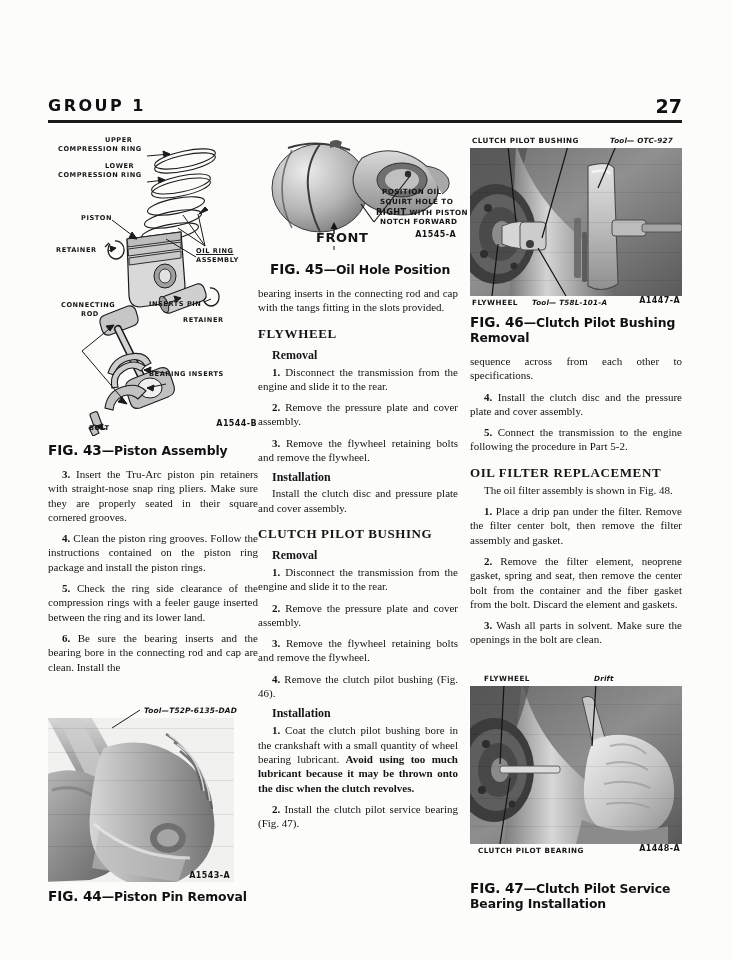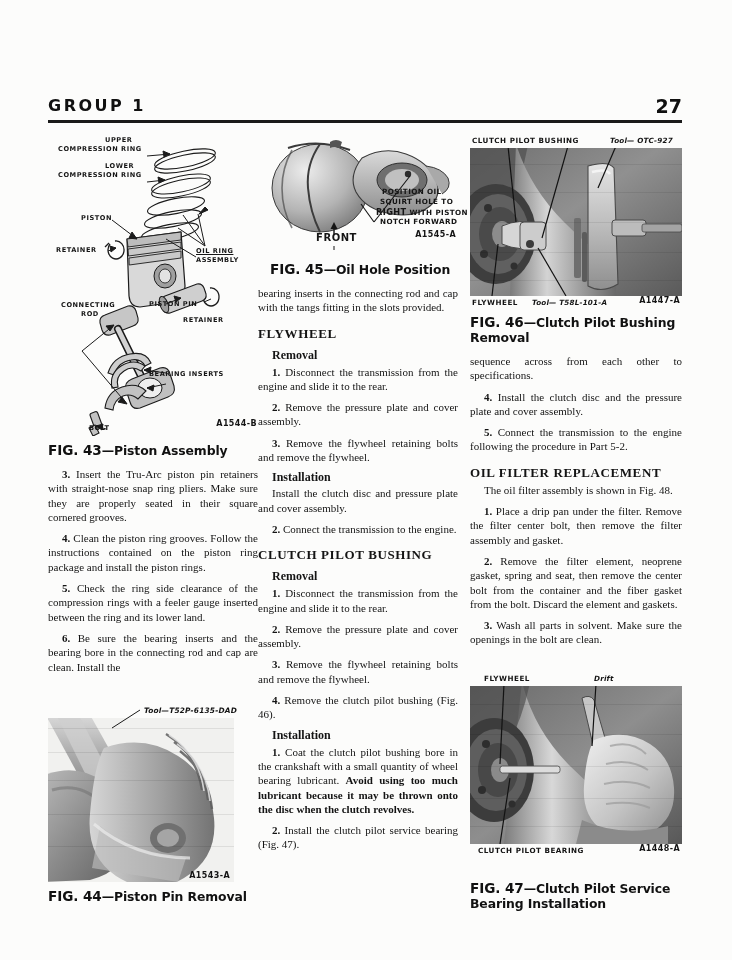--- a/index.html
+++ b/index.html
@@ -187,21 +187,21 @@
       <span class="lbl" style="left:57px;top:0px;">UPPER</span>
       <span class="lbl" style="left:10px;top:9px;">COMPRESSION RING</span>
       <span class="lbl" style="left:57px;top:26px;">LOWER</span>
       <span class="lbl" style="left:10px;top:35px;">COMPRESSION RING</span>
       <span class="lbl" style="left:33px;top:78px;">PISTON</span>
       <span class="lbl" style="left:8px;top:110px;">RETAINER</span>
       <span class="lbl" style="left:148px;top:111px;text-decoration:underline;">OIL RING</span>
       <span class="lbl" style="left:148px;top:120px;">ASSEMBLY</span>
       <span class="lbl" style="left:13px;top:165px;">CONNECTING</span>
       <span class="lbl" style="left:33px;top:174px;">ROD</span>
-      <span class="lbl" style="left:101px;top:164px;">PISTON PIN</span>
+      <span class="lbl" style="left:101px;top:164px;">INSERTS PIN</span>
       <span class="lbl" style="left:135px;top:180px;">RETAINER</span>
       <span class="lbl" style="left:101px;top:234px;">BEARING INSERTS</span>
       <span class="lbl" style="left:41px;top:288px;">BOLT</span>
       <span class="code" style="right:1px;top:283px;">A1544-B</span>
     </div>
 
     <div class="figcap">
       <span class="fignum">FIG. 43</span><span>—Piston Assembly</span>
     </div>
 
@@ -314,40 +314,39 @@
         <path d="M116 86 L103 68" stroke="#141414" stroke-width="1.1" fill="none"></path>
 
         <path d="M76 88 L76 98" stroke="#141414" stroke-width="1.4" fill="none"></path>
         <polygon points="76,86 72.5,93 79.5,93" fill="#141414"></polygon>
         <path d="M76 110 L76 114" stroke="#141414" stroke-width="1" fill="none"></path>
       </svg>
       <span class="lbl" style="left:124px;top:52px;font-size:7.2px;letter-spacing:.4px;">POSITION  OIL</span>
       <span class="lbl" style="left:122px;top:62px;font-size:7.2px;letter-spacing:.4px;">SQUIRT HOLE TO</span>
       <span class="lbl" style="left:118px;top:72px;font-size:7.2px;letter-spacing:.4px;"><span style="font-size:8.2px;">RIGHT</span><span> WITH PISTON</span></span>
       <span class="lbl" style="left:122px;top:82px;font-size:7.2px;letter-spacing:.4px;">NOTCH FORWARD</span>
-      <span class="lbl" style="left:58px;top:98px;font-size:10px;">FRONT</span>
+      <span class="lbl" style="left:58px;top:98px;font-size:13px;">FRONT</span>
       <span class="code" style="right:2px;top:94px;">A1545-A</span>
     </div>
 
     <div class="figcap" style="margin-top:10px;margin-left:12px;">
       <span class="fignum">FIG. 45</span><span>—Oil Hole Position</span>
     </div>
 
     <p class="body">bearing inserts in the connecting rod and cap with the tangs fitting in the slots provided.</p>
 
     <h3 class="sect">FLYWHEEL</h3>
     <h4 class="sub indent">Removal</h4>
 
     <p class="body indent tight"><span class="num">1.</span><span> Disconnect the transmission from the engine and slide it to the rear.</span></p>
     <p class="body indent"><span class="num">2.</span><span> Remove the pressure plate and cover assembly.</span></p>
     <p class="body indent"><span class="num">3.</span><span> Remove the flywheel retaining bolts and remove the flywheel.</span></p>
 
     <h4 class="sub indent">Installation</h4>
     <p class="body indent">Install the clutch disc and pressure plate and cover assembly.</p>
-    <p class="body indent"><span class="num">2.</span><span> Connect the transmission to the engine.</span></p>
 
     <h3 class="sect">CLUTCH PILOT BUSHING</h3>
     <h4 class="sub indent">Removal</h4>
 
     <p class="body indent tight"><span class="num">1.</span><span> Disconnect the transmission from the engine and slide it to the rear.</span></p>
     <p class="body indent"><span class="num">2.</span><span> Remove the pressure plate and cover assembly.</span></p>
     <p class="body indent"><span class="num">3.</span><span> Remove the flywheel retaining bolts and remove the flywheel.</span></p>
     <p class="body indent"><span class="num">4.</span><span> Remove the clutch pilot bushing (Fig. 46).</span></p>
 
     <h4 class="sub indent">Installation</h4>

